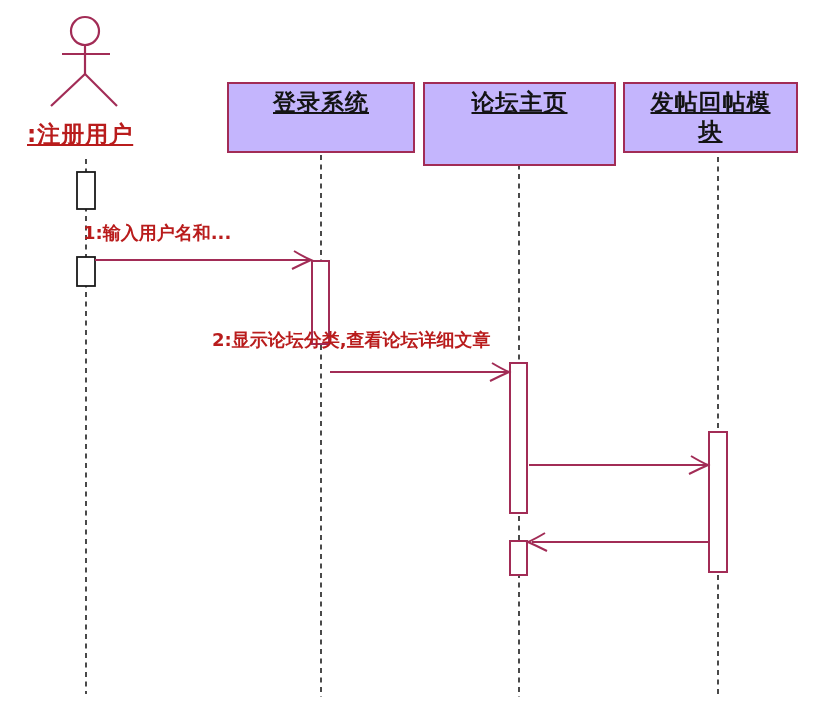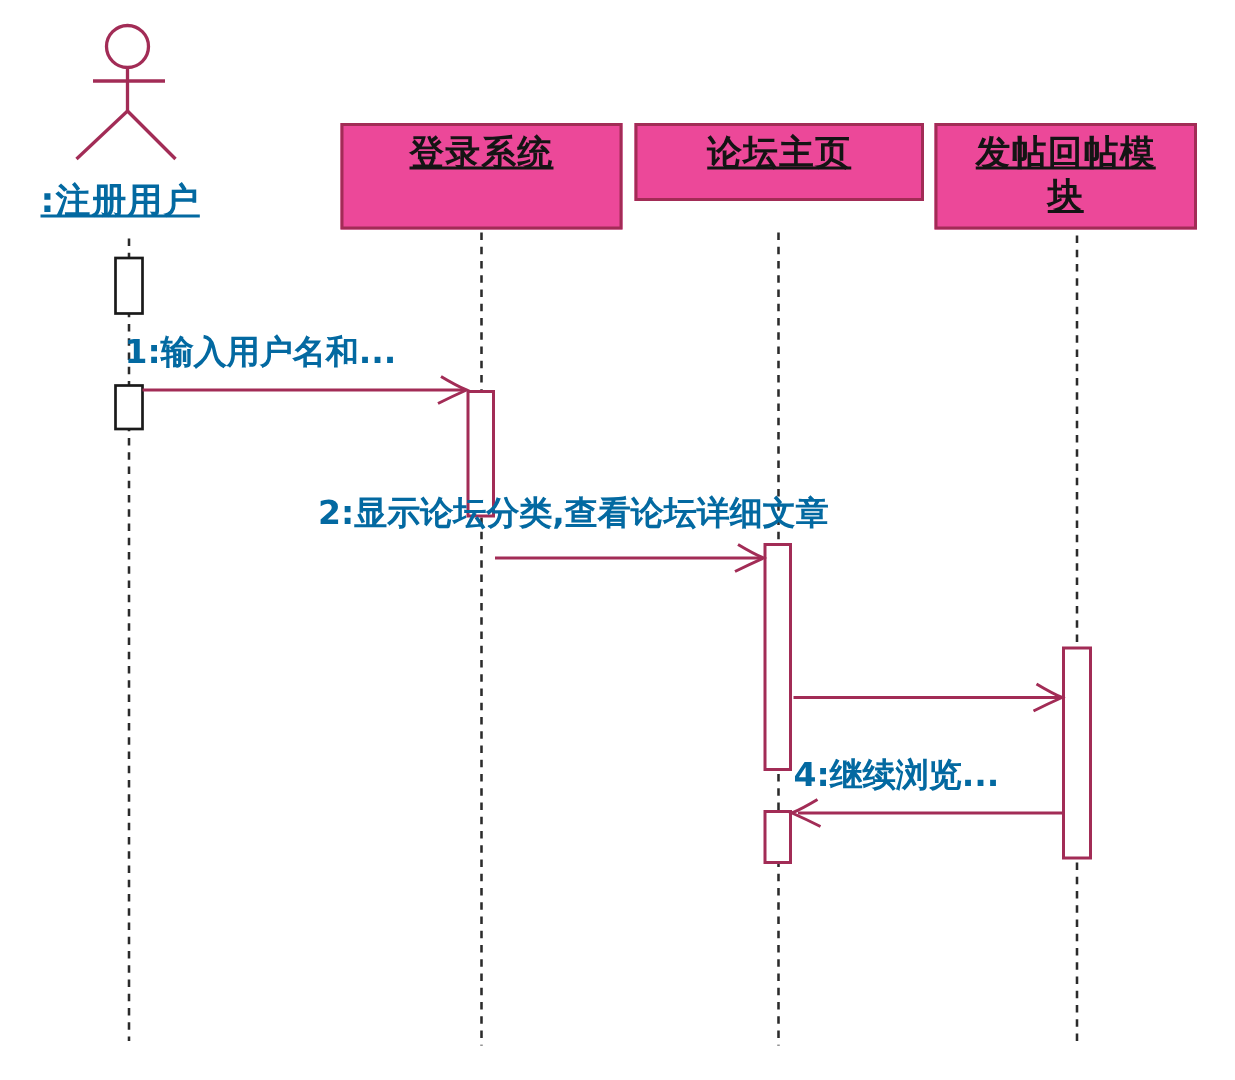--- a/index.html
+++ b/index.html
@@ -6,35 +6,35 @@
   .canvas{
     position:relative;
     width:823px;height:720px;
     background:#ffffff;
     font-family:"DejaVu Sans",sans-serif;
     overflow:hidden;
   }
   .canvas svg{position:absolute;left:0;top:0;}
   .txt{
     position:absolute;
-    color:#0369a1;
+    color:#b91c1c;
     font-weight:bold;
     white-space:nowrap;
     line-height:1.15;
   }
   .actor-label{
     font-size:23px;
     text-decoration:underline;
     letter-spacing:1px;
   }
-  .msg-label{font-size:22px;}
+  .msg-label{font-size:18px;}
   .obj-box{
     position:absolute;
     box-sizing:border-box;
-    background:#ec4899;
+    background:#c4b5fd;
     border:2px solid #A22C56;
     text-align:center;
     padding-top:4px;
   }
   .obj-label{
     display:inline-block;
     font-size:23px;
     font-weight:bold;
     color:#141414;
     text-decoration:underline;
@@ -97,28 +97,27 @@
       </g>
     </g>
   </svg>
 
   <div class="txt actor-label" style="left:27px;top:121px;">:注册用户</div>
 
   <div class="obj-box" style="left:227px;top:82px;width:188px;height:71px;">
     <span class="obj-label">登录系统</span>
   </div>
 
-  <div class="obj-box" style="left:423px;top:82px;width:193px;height:52px;">
+  <div class="obj-box" style="left:423px;top:82px;width:193px;height:84px;">
     <span class="obj-label">论坛主页</span>
   </div>
 
   <div class="obj-box" style="left:623px;top:82px;width:175px;height:71px;">
     <span class="obj-label wrap">发帖回帖模块</span>
   </div>
 
   <div class="txt msg-label" style="left:83px;top:223px;">1:输入用户名和...</div>
 
   <div class="txt msg-label" style="left:212px;top:330px;">2:显示论坛分类,查看论坛详细文章</div>
 
 
-  <div class="txt msg-label" style="left:529px;top:505px;">4:继续浏览...</div>
 
 </div>
 
 </body></html>

